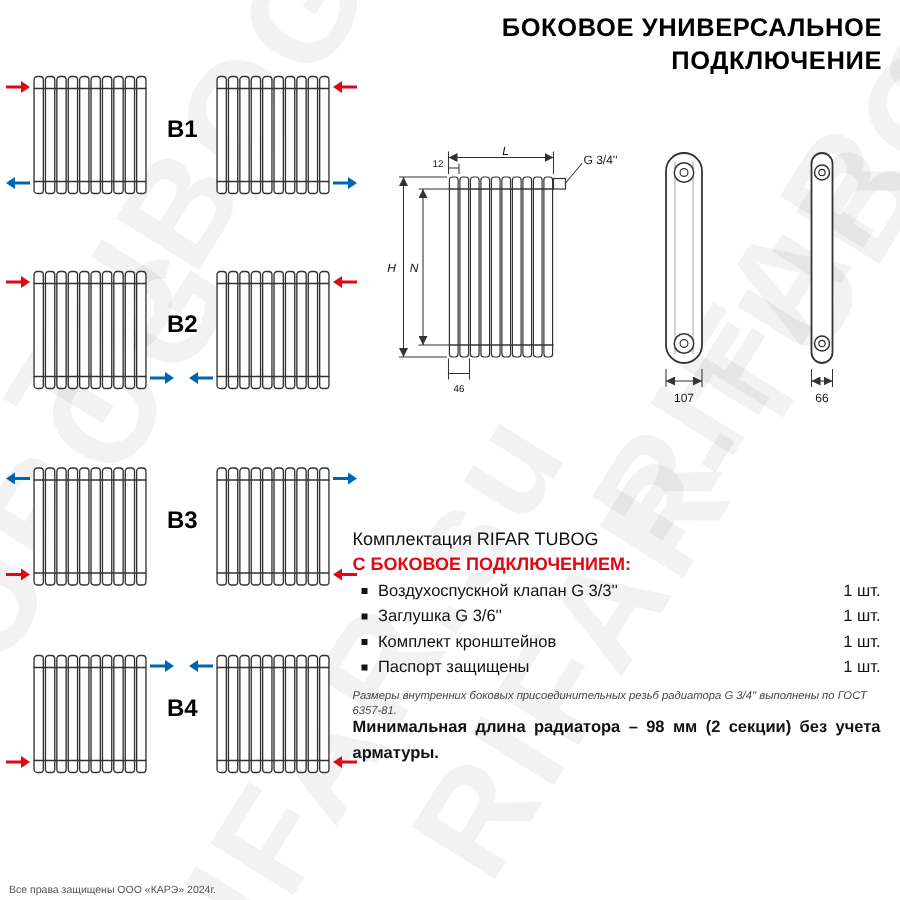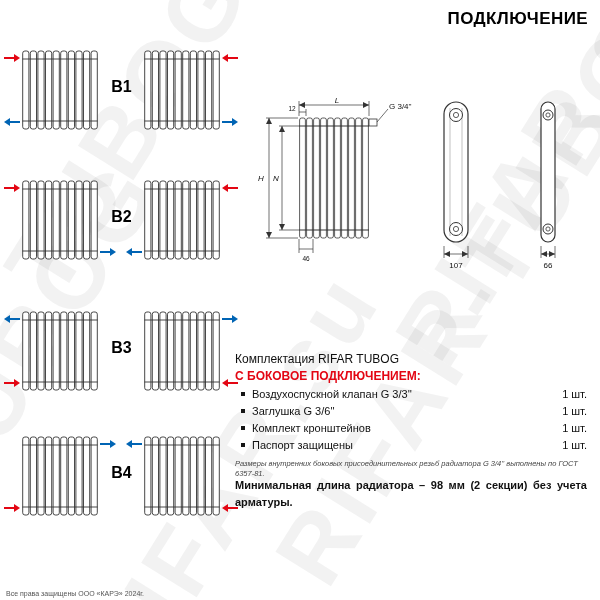--- a/index.html
+++ b/index.html
@@ -66,20 +66,21 @@
 
   <span class="wm wm1">TUBOG</span>
   <span class="wm wm2">RIFAR.su</span>
   <span class="wm wm3">RIFAR-TUBOG</span>
   <span class="wm wm4">RIFAR.su</span>
   <span class="wm wm5">TUBOG</span>
 
   <div class="content">
 
     <div class="title">
+      <div>БОКОВОЕ УНИВЕРСАЛЬНОЕ</div>
       <div>ПОДКЛЮЧЕНИЕ</div>
     </div>
 
     <div>
         <div class="scheme-row" style="top: 44px;">
           <div class="rad rad-left"><svg width="76" height="80" viewBox="0 0 76 80">
               <rect x="0.7" y="1" width="6.2" height="78" rx="2.2" fill="#fff" stroke="#333" stroke-width="0.9"></rect>
               <rect x="8.3" y="1" width="6.2" height="78" rx="2.2" fill="#fff" stroke="#333" stroke-width="0.9"></rect>
               <rect x="15.9" y="1" width="6.2" height="78" rx="2.2" fill="#fff" stroke="#333" stroke-width="0.9"></rect>
               <rect x="23.5" y="1" width="6.2" height="78" rx="2.2" fill="#fff" stroke="#333" stroke-width="0.9"></rect>

